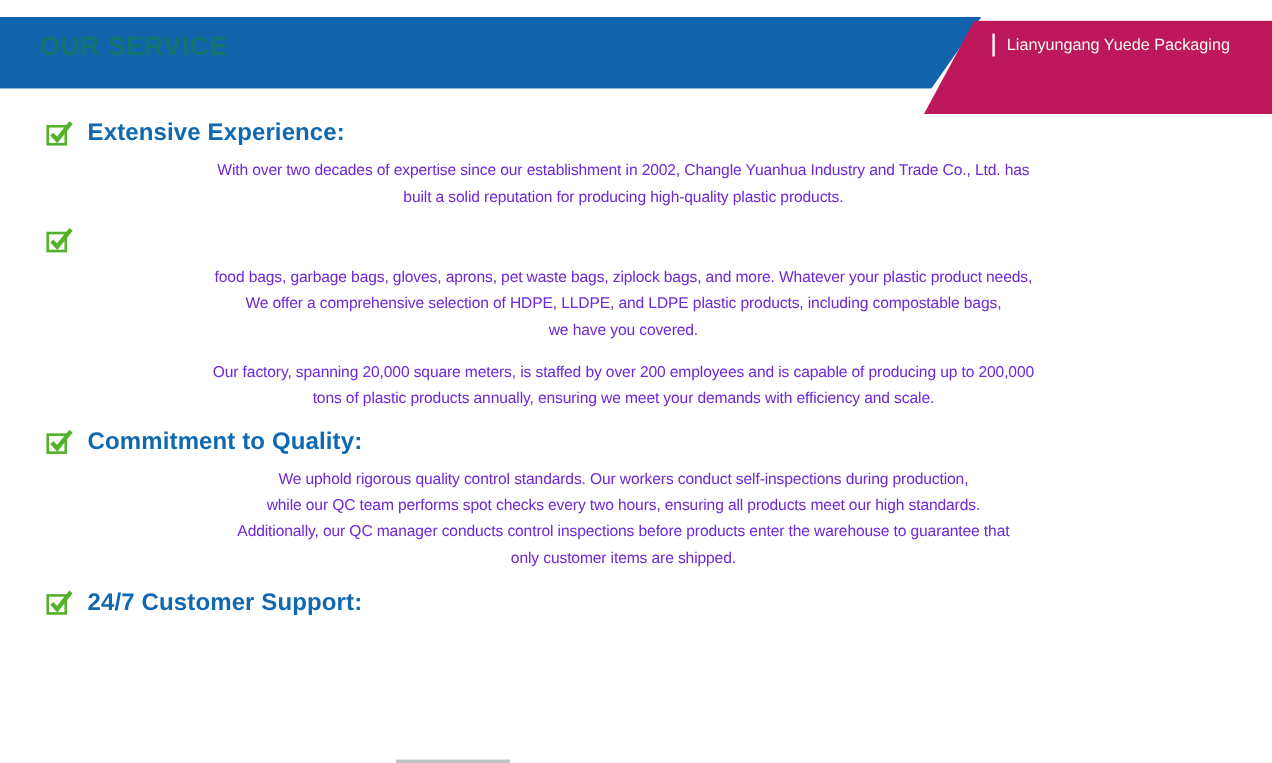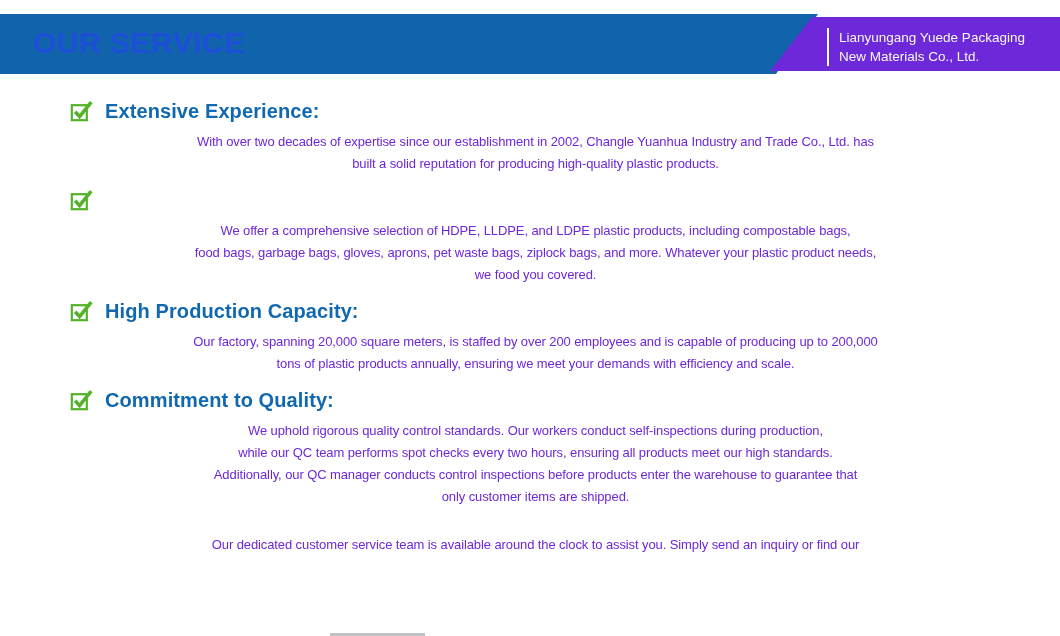--- a/index.html
+++ b/index.html
@@ -14,69 +14,68 @@
   
   .banner { position: absolute; top: 14px; left: 0; width: 1060px; height: 66px; }
   .banner-bar {
     position: absolute; top: 0; left: 0;
     width: 818px; height: 60px;
     background: #1164ab;
     clip-path: polygon(0 0, 100% 0, calc(100% - 42px) 100%, 0 100%);
   }
   .banner-title {
     position: absolute; left: 33px; top: 12px;
-    color: #1d4ed8; font-size: 30px; font-weight: bold; letter-spacing: 0.5px;
+    color: #0f766e; font-size: 22px; font-weight: bold; letter-spacing: 0.5px;
   }
   .banner-green {
     position: absolute; left: 770px; top: 3px;
-    width: 290px; height: 54px;
-    background: #6d28d9;
+    width: 290px; height: 78px;
+    background: #be185d;
     clip-path: polygon(42px 0, 100% 0, 100% 100%, 0 100%);
   }
   .company { position: absolute; left: 57px; top: 11px; display: flex; align-items: stretch; }
   .company-vline { width: 2px; background: #ffffff; margin-right: 10px; }
   .company-text { color: #f6f8f0; font-size: 13.5px; line-height: 19px; }
 
   
-  .content { position: absolute; top: 99px; left: 0; width: 972px; padding-left: 32px; }
+  .content { position: absolute; top: 99px; left: 0; width: 972px; }
   .section { margin-bottom: 13px; }
   .section-head {
     display: flex; align-items: center; gap: 11px;
     padding-left: 38px; margin-bottom: 8px;
   }
   .check-icon { width: 24px; height: 24px; flex: 0 0 auto; }
   .section-title { font-size: 20px; font-weight: bold; color: #1068b0; letter-spacing: 0.1px; }
   .section-body {
     padding-left: 67px;
     font-size: 13px; line-height: 22px; color: #6d28d9;
     letter-spacing: -0.1px;
     text-align: center;
   }
   .body-line { white-space: nowrap; }
-  .section.gap-lg { margin-bottom: 26px; }
+  .section.gap-lg { margin-bottom: 14px; }
 
   
   .bottom-artifact {
     position: absolute; left: 330px; top: 633px;
     width: 95px; height: 3px;
     background: #8a9096; opacity: 0.55;
   }
 </style>
 </head>
 <body>
 
 <div class="banner">
   <div class="banner-bar"></div>
   <div class="banner-title">OUR SERVICE</div>
   <div class="banner-green">
     <div class="company">
       <div class="company-vline"></div>
       <div class="company-text">
         <div>Lianyungang Yuede Packaging</div>
-        <div>New Materials Co., Ltd.</div>
       </div>
     </div>
   </div>
 </div>
 
 <div class="content">
 
   <div class="section">
     <div class="section-head">
       <svg class="check-icon" viewBox="0 0 24 24">
@@ -92,34 +91,27 @@
   </div>
 
   <div class="section">
     <div class="section-head">
       <svg class="check-icon" viewBox="0 0 24 24">
         <rect x="1.8" y="6.2" width="15" height="15" fill="none" stroke="#53b22a" stroke-width="2.2"></rect>
         <polyline points="5.2,12.8 9.6,17.6 21.2,3.2" fill="none" stroke="#53b22a" stroke-width="3.6"></polyline>
       </svg>
     </div>
     <div class="section-body">
+      <div class="body-line">food bags, garbage bags, gloves, aprons, pet waste bags, ziplock bags, and more. Whatever your plastic product needs,</div>
       <div class="body-line">We offer a comprehensive selection of HDPE, LLDPE, and LDPE plastic products, including compostable bags,</div>
-      <div class="body-line">food bags, garbage bags, gloves, aprons, pet waste bags, ziplock bags, and more. Whatever your plastic product needs,</div>
-      <div class="body-line">we food you covered.</div>
+      <div class="body-line">we have you covered.</div>
     </div>
   </div>
 
   <div class="section">
-    <div class="section-head">
-      <svg class="check-icon" viewBox="0 0 24 24">
-        <rect x="1.8" y="6.2" width="15" height="15" fill="none" stroke="#53b22a" stroke-width="2.2"></rect>
-        <polyline points="5.2,12.8 9.6,17.6 21.2,3.2" fill="none" stroke="#53b22a" stroke-width="3.6"></polyline>
-      </svg>
-      <div class="section-title">High Production Capacity:</div>
-    </div>
     <div class="section-body">
       <div class="body-line">Our factory, spanning 20,000 square meters, is staffed by over 200 employees and is capable of producing up to 200,000</div>
       <div class="body-line">tons of plastic products annually, ensuring we meet your demands with efficiency and scale.</div>
     </div>
   </div>
 
   <div class="section gap-lg">
     <div class="section-head">
       <svg class="check-icon" viewBox="0 0 24 24">
         <rect x="1.8" y="6.2" width="15" height="15" fill="none" stroke="#53b22a" stroke-width="2.2"></rect>
@@ -129,20 +121,26 @@
     </div>
     <div class="section-body">
       <div class="body-line">We uphold rigorous quality control standards. Our workers conduct self-inspections during production,</div>
       <div class="body-line">while our QC team performs spot checks every two hours, ensuring all products meet our high standards.</div>
       <div class="body-line">Additionally, our QC manager conducts control inspections before products enter the warehouse to guarantee that</div>
       <div class="body-line">only customer items are shipped.</div>
     </div>
   </div>
 
   <div class="section">
+    <div class="section-head">
+      <svg class="check-icon" viewBox="0 0 24 24">
+        <rect x="1.8" y="6.2" width="15" height="15" fill="none" stroke="#53b22a" stroke-width="2.2"></rect>
+        <polyline points="5.2,12.8 9.6,17.6 21.2,3.2" fill="none" stroke="#53b22a" stroke-width="3.6"></polyline>
+      </svg>
+      <div class="section-title">24/7 Customer Support:</div>
+    </div>
     <div class="section-body">
-      <div class="body-line">Our dedicated customer service team is available around the clock to assist you. Simply send an inquiry or find our</div>
     </div>
   </div>
 
 </div>
 
 <div class="bottom-artifact"></div>
 
 </body></html>

